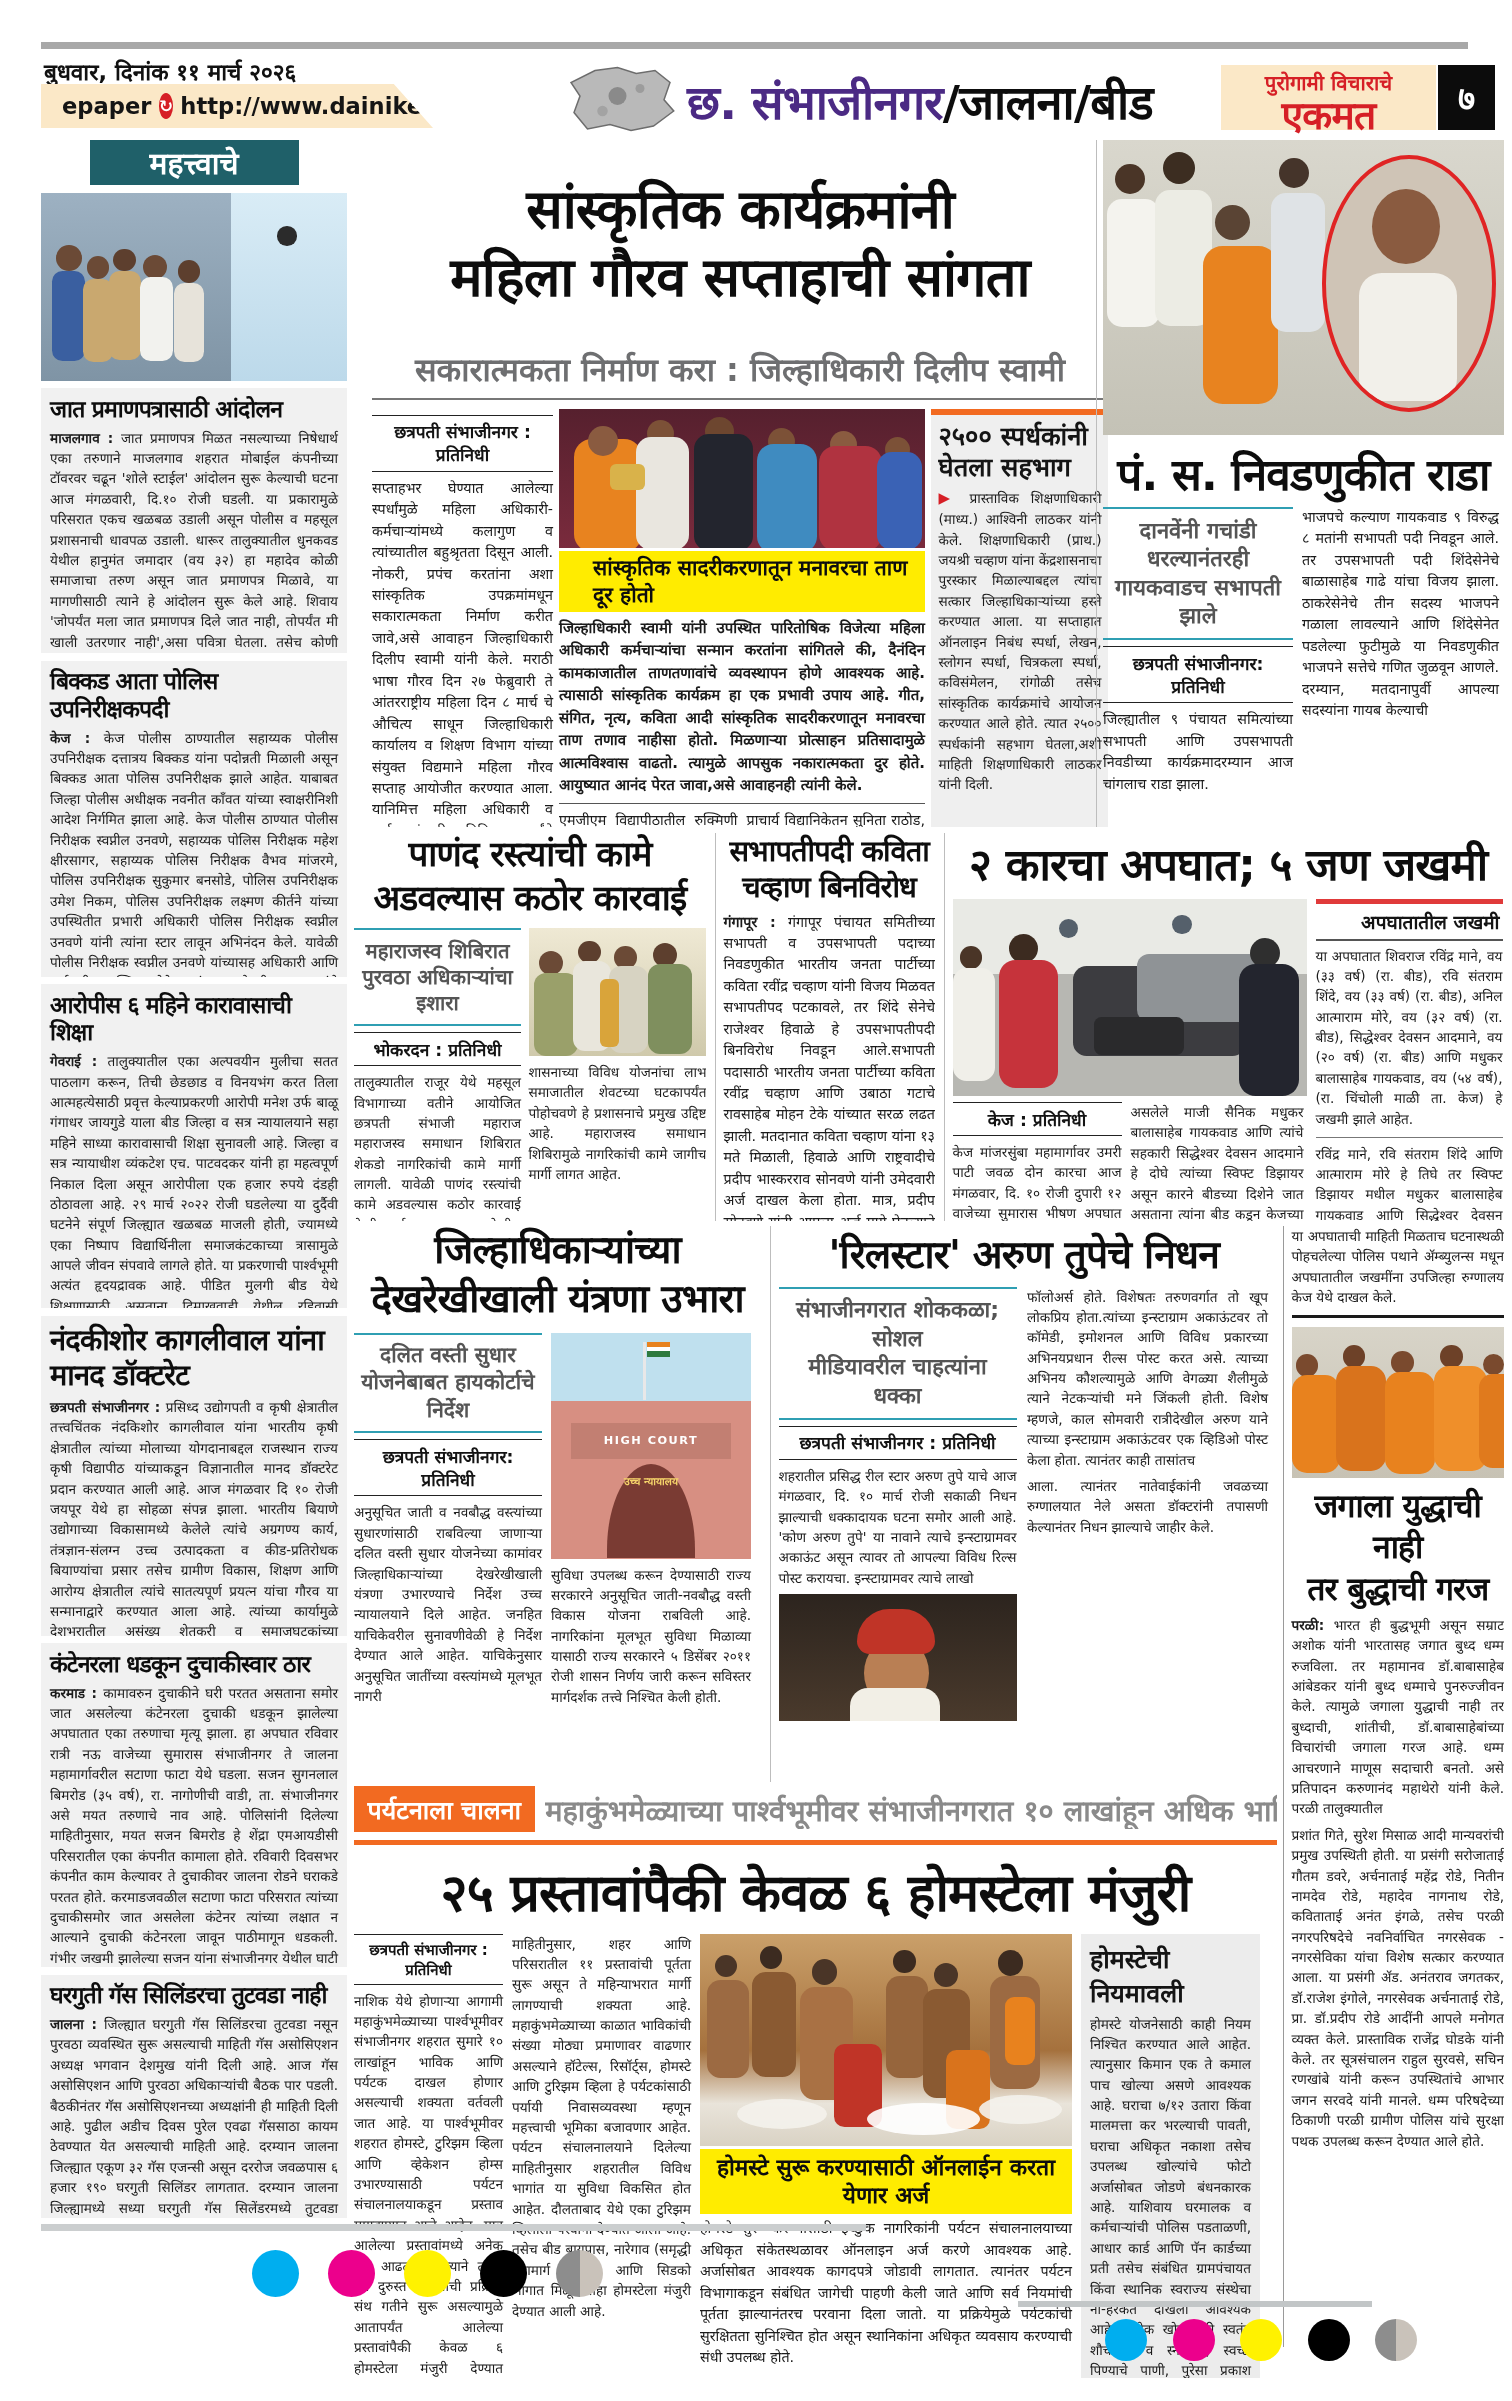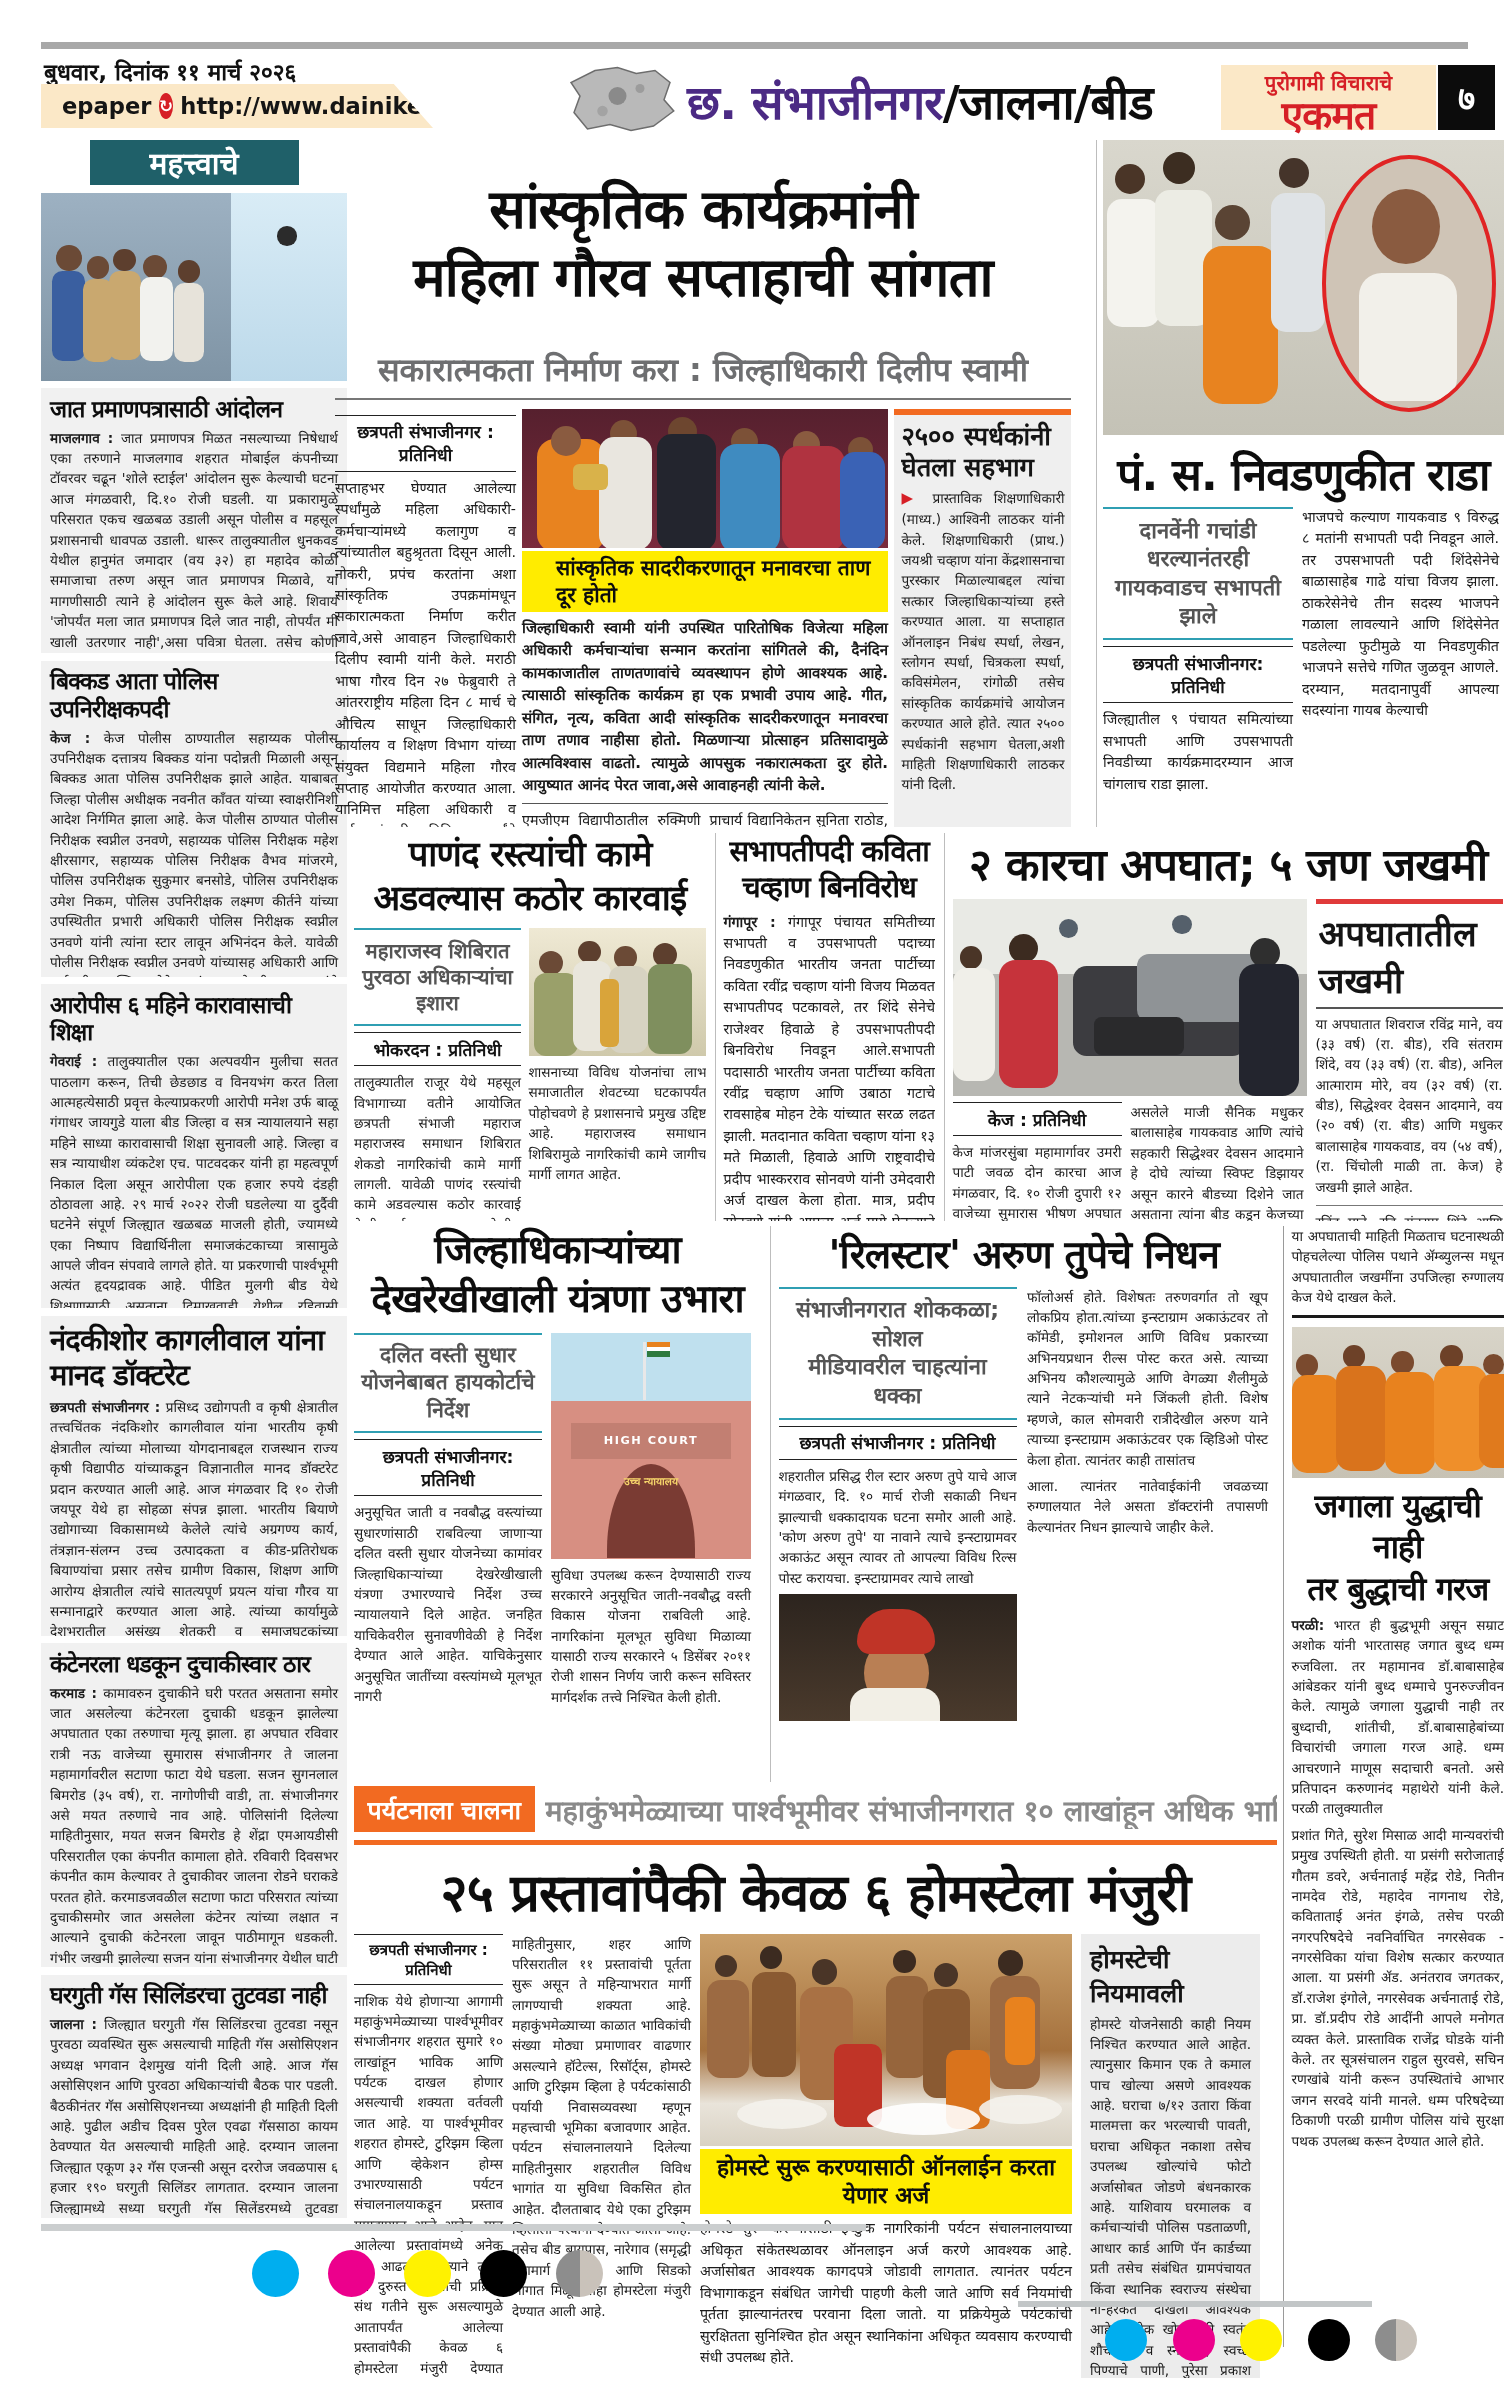--- a/index.html
+++ b/index.html
@@ -34,41 +34,41 @@
   .photo{position:relative;overflow:hidden;background:#cfcfcf;}
   .b{position:absolute;border-radius:50%;}
   .cap-y{background:#ffec00;font-weight:bold;color:#0d0d0d;padding:4.5px 6px;line-height:1.25;}
   
   .rail{position:absolute;left:41px;top:140px;width:306px;height:2078px;overflow:hidden;}
   .rail-title{width:209px;height:45px;margin:0 auto;background:#1f6069;color:#fff;display:flex;align-items:center;
               justify-content:center;font-size:30px;font-weight:bold;}
   .rail-art{background:#f1f1f1;padding:7.5px 9px;margin-top:7.5px;overflow:hidden;box-sizing:border-box;}
   .rail-art h3{margin:0 0 4.5px 0;font-size:23px;line-height:1.2;text-align:left;letter-spacing:-0.8px;}
   
-  .main-story{position:absolute;left:335px;top:140px;width:736px;height:687px;overflow:hidden;}
+  .main-story{position:absolute;left:372px;top:140px;width:736px;height:687px;overflow:hidden;}
   .main-hd{font-size:54px;line-height:1.25;}
   .main-sub{font-size:32px;margin-top:7.5px;border-bottom:2.3px solid #777;padding-bottom:7.5px;}
   .ms-row{display:flex;gap:6px;margin-top:9px;}
   .box2500{background:#efefef;border-top:6px solid #f26a21;padding:6px 7.5px;box-sizing:border-box;}
   .box2500 .bt{font-size:25.6px;font-weight:bold;line-height:1.2;text-align:left;}
   .tri{color:#d61f26;font-size:15px;}
   
   .rada{position:absolute;left:1096px;top:140px;width:408px;height:687px;overflow:hidden;border-left:0.8px solid #bdbdbd;padding-left:6px;box-sizing:border-box;}
   
   .band2{position:absolute;left:354px;top:833px;width:1151px;height:388px;overflow:hidden;display:flex;gap:9px;}
   .band3{position:absolute;left:354px;top:1226px;width:923px;height:556px;overflow:hidden;display:flex;gap:9px;}
   .buddha-rail{position:absolute;left:1283px;top:1226px;width:221px;height:1121px;overflow:hidden;border-left:0.8px solid #9a9a9a;padding-left:7.5px;box-sizing:border-box;}
   .band4{position:absolute;left:354px;top:1786px;width:923px;height:592px;overflow:hidden;}
   .kicker-row{display:flex;align-items:center;gap:10.5px;border-bottom:5.3px solid #f26a21;padding-bottom:7.5px;}
   .kicker{background:#f26a21;color:#fff;font-size:25px;font-weight:bold;padding:6px 13.6px;white-space:nowrap;}
   .strap{font-size:29px;font-weight:bold;color:#8a8a8a;white-space:nowrap;overflow:hidden;}
   .rules-box{background:#ececec;padding:7.5px 9px;box-sizing:border-box;}
   .rules-box .rt{font-size:25px;font-weight:bold;text-align:left;margin-bottom:4.5px;}
   .sidebar-box{border-top:5.3px solid #e03a3a;background:#fff;}
-  .sidebar-box .st{font-size:35px;font-weight:bold;border-bottom:2.3px solid #555;padding:4.5px 3px;text-align:left;}
+  .sidebar-box .st{font-size:19px;font-weight:bold;border-bottom:2.3px solid #555;padding:4.5px 3px;text-align:right;}
   
   .dot{display:inline-block;border-radius:50%;}
   .bot-rule1{position:absolute;left:41px;top:2224px;width:825px;height:6.8px;background:#cbcecf;}
   .bot-rule2{position:absolute;left:1018px;top:2301px;width:354px;height:6px;background:#c2c6c7;}
   .dots-l{position:absolute;left:252px;top:2250px;display:flex;gap:29px;}
   .dots-r{position:absolute;left:1105px;top:2319px;display:flex;gap:25.6px;}
 </style>
 </head>
 <body>
 

